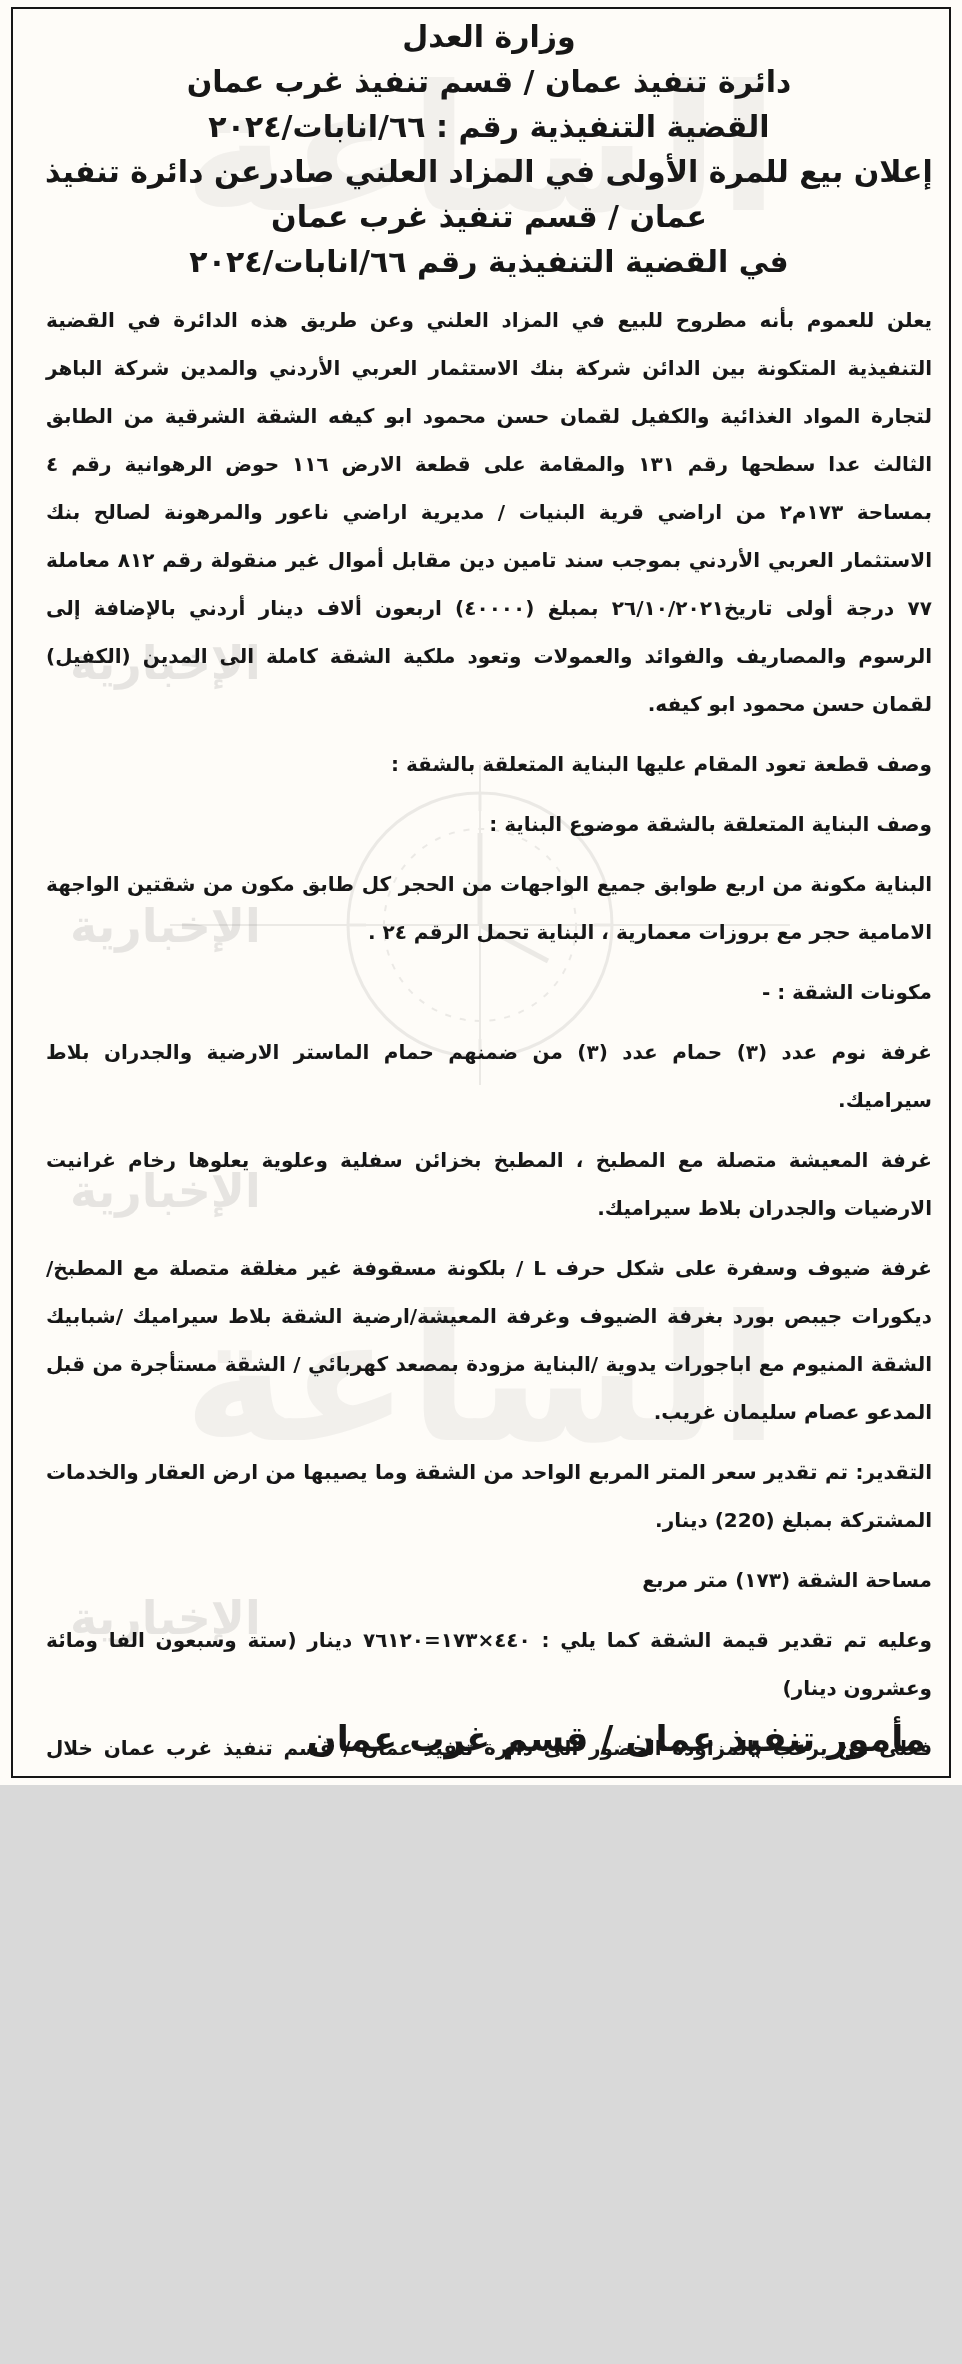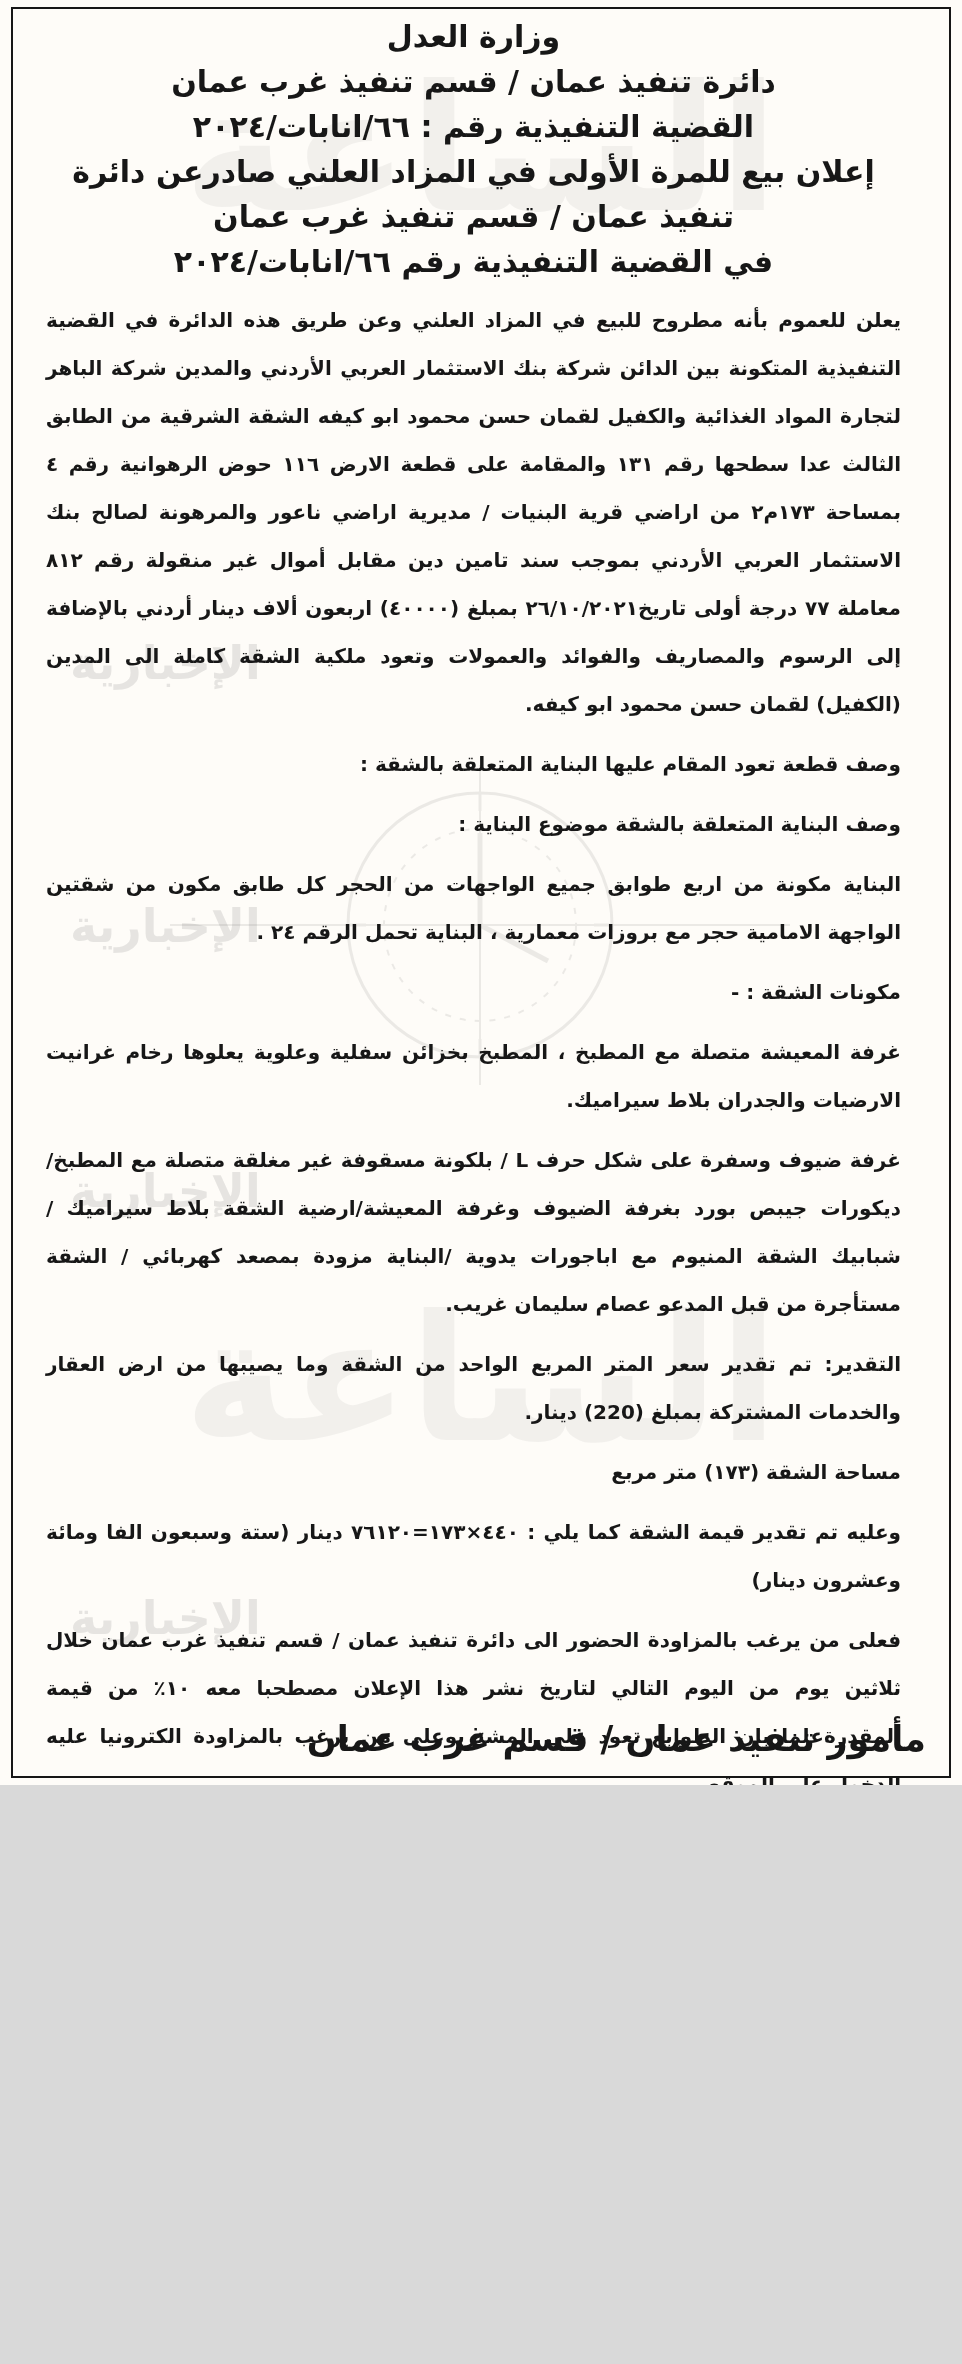--- a/index.html
+++ b/index.html
@@ -21,21 +21,21 @@
   .frame {
     position: absolute;
     top: 7px; bottom: 7px; left: 11px; right: 11px;
     border: 2px solid #161616;
     z-index: 2;
     pointer-events: none;
   }
 
   .content {
     position: absolute;
-    top: 14px; right: 49px; left: 34px;
+    top: 14px; right: 18px; left: 34px;
     z-index: 1;
   }
 
   .hdr {
     margin: 0;
     font-size: 30px;
     line-height: 45px;
     font-weight: bold;
     text-align: center;
   }
@@ -135,20 +135,21 @@
     <h2 class="hdr">دائرة تنفيذ عمان / قسم تنفيذ غرب عمان</h2>
     <h2 class="hdr">القضية التنفيذية رقم : ٦٦/انابات/٢٠٢٤</h2>
     <h2 class="hdr">إعلان بيع للمرة الأولى في المزاد العلني صادرعن دائرة تنفيذ عمان / قسم تنفيذ غرب عمان</h2>
     <h2 class="hdr">في القضية التنفيذية رقم ٦٦/انابات/٢٠٢٤</h2>
 
     <p class="para">يعلن للعموم بأنه مطروح للبيع في المزاد العلني وعن طريق هذه الدائرة في القضية التنفيذية المتكونة بين الدائن شركة بنك الاستثمار العربي الأردني والمدين شركة الباهر لتجارة المواد الغذائية والكفيل لقمان حسن محمود ابو كيفه الشقة الشرقية من الطابق الثالث عدا سطحها رقم ١٣١ والمقامة على قطعة الارض ١١٦ حوض الرهوانية رقم ٤ بمساحة ١٧٣م٢ من اراضي قرية البنيات / مديرية اراضي ناعور والمرهونة لصالح بنك الاستثمار العربي الأردني بموجب سند تامين دين مقابل أموال غير منقولة رقم ٨١٢ معاملة ٧٧ درجة أولى تاريخ٢٦/١٠/٢٠٢١ بمبلغ (٤٠٠٠٠) اربعون ألاف دينار أردني بالإضافة إلى الرسوم والمصاريف والفوائد والعمولات وتعود ملكية الشقة كاملة الى المدين (الكفيل) لقمان حسن محمود ابو كيفه.</p>
     <p class="para">وصف قطعة تعود المقام عليها البناية المتعلقة بالشقة :</p>
     <p class="para">وصف البناية المتعلقة بالشقة موضوع البناية :</p>
     <p class="para">البناية مكونة من اربع طوابق جميع الواجهات من الحجر كل طابق مكون من شقتين الواجهة الامامية حجر مع بروزات معمارية ، البناية تحمل الرقم ٢٤ .</p>
     <p class="para">مكونات الشقة : -</p>
+    <p class="para">غرفة نوم عدد (٣) حمام عدد (٣) من ضمنهم حمام الماستر الارضية والجدران بلاط سيراميك.</p>
     <p class="para">غرفة المعيشة متصلة مع المطبخ ، المطبخ بخزائن سفلية وعلوية يعلوها رخام غرانيت الارضيات والجدران بلاط سيراميك.</p>
     <p class="para">غرفة ضيوف وسفرة على شكل حرف L / بلكونة مسقوفة غير مغلقة متصلة مع المطبخ/ديكورات جيبص بورد بغرفة الضيوف وغرفة المعيشة/ارضية الشقة بلاط سيراميك /شبابيك الشقة المنيوم مع اباجورات يدوية /البناية مزودة بمصعد كهربائي / الشقة مستأجرة من قبل المدعو عصام سليمان غريب.</p>
     <p class="para">التقدير: تم تقدير سعر المتر المربع الواحد من الشقة وما يصيبها من ارض العقار والخدمات المشتركة بمبلغ (220) دينار.</p>
     <p class="para single-line">مساحة الشقة (١٧٣) متر مربع</p>
     <p class="para">وعليه تم تقدير قيمة الشقة كما يلي : ٤٤٠×١٧٣=٧٦١٢٠ دينار (ستة وسبعون الفا ومائة وعشرون دينار)</p>
     <p class="para">فعلى من يرغب بالمزاودة الحضور الى دائرة تنفيذ عمان / قسم تنفيذ غرب عمان خلال ثلاثين يوم من اليوم التالي لتاريخ نشر هذا الإعلان مصطحبا معه ١٠٪ من قيمة المقدرةعلما بان الطوابع تعود على المشتريوعلى من يرغب بالمزاودة الكترونيا عليه الدخول على الموقع</p>
 
     <div class="website">AUCTIONS.GOV.JO</div>
   </div>
 

